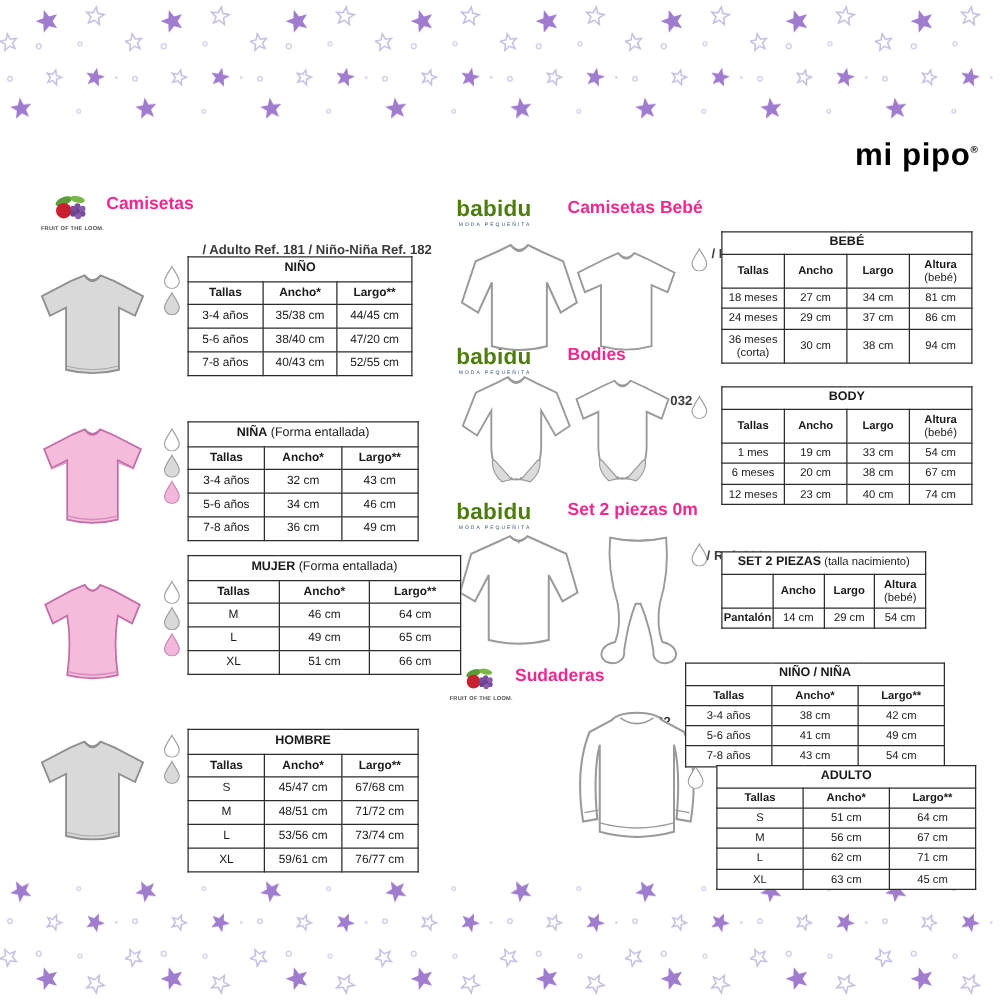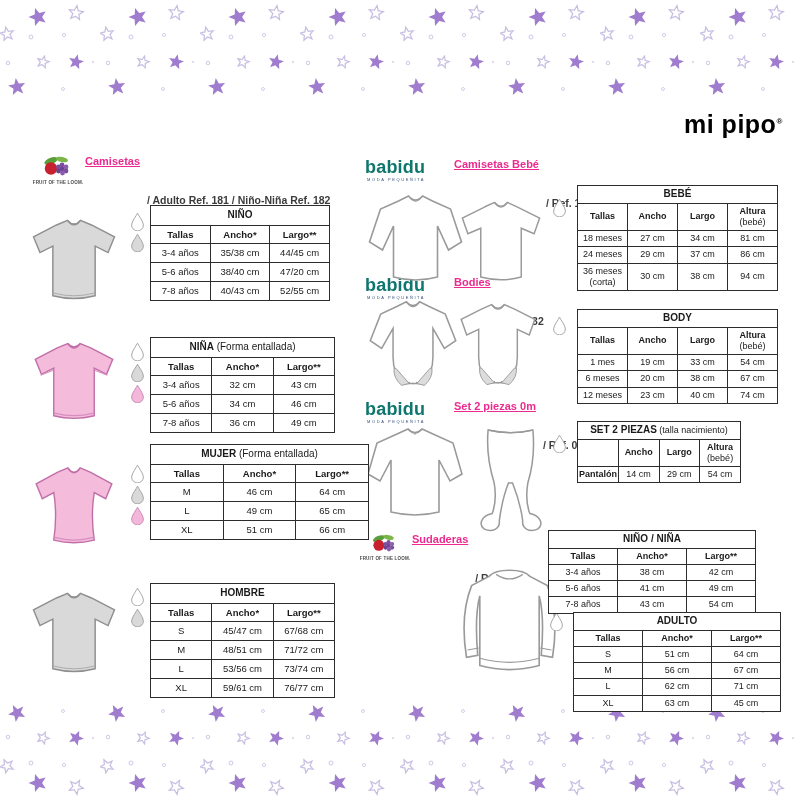--- a/index.html
+++ b/index.html
@@ -1,26 +1,26 @@
 <!DOCTYPE html>
 <html><head>
 <meta charset="utf-8">
 <style>
   html,body{margin:0;padding:0;}
   body{width:800px;height:800px;background:#ffffff;position:relative;overflow:hidden;
        font-family:"Liberation Sans",sans-serif;color:#1a1a1a;}
   .abs{position:absolute;}
   
   .hdr{position:absolute;display:flex;gap:7px;align-items:flex-start;}
-  .pinktitle{color:#ec2a8f;font-weight:bold;font-size:11px;line-height:1.1;white-space:nowrap;text-decoration:underline;}
+  .pinktitle{color:#ec2a8f;font-weight:bold;font-size:14px;line-height:1.1;white-space:nowrap;}
   .subref{color:#3b3b3b;font-weight:bold;font-size:10.5px;padding-top:3px;white-space:nowrap;margin-top:36px;}
   .fol{display:flex;flex-direction:column;align-items:center;width:40px;}
   .fol .foltxt{font-size:4.5px;font-weight:bold;color:#4a4a4a;letter-spacing:.2px;margin-top:1px;white-space:nowrap;}
   .babidu{display:flex;flex-direction:column;width:82px;}
-  .babidu .bword{color:#0f766e;font-weight:bold;font-size:18px;line-height:1;letter-spacing:.2px;}
+  .babidu .bword{color:#4d7c0f;font-weight:bold;font-size:18px;line-height:1;letter-spacing:.2px;}
   .babidu .btag{color:#35507e;font-size:4px;letter-spacing:1.6px;margin-top:1px;margin-left:2px;white-space:nowrap;}
   
   .mipipo{position:absolute;left:684px;top:110px;color:#000000;font-weight:bold;
           font-size:25px;letter-spacing:.5px;}
   .mipipo sup{font-size:8px;vertical-align:super;}
   
   .tblwrap{position:absolute;}
   table.sz{border-collapse:collapse;width:100%;table-layout:fixed;background:#fff;}
   table.sz td{border:1px solid #2c2c2c;text-align:center;font-size:9.5px;
               padding:3px 1px;line-height:1.25;color:#1a1a1a;}
@@ -521,21 +521,21 @@
         </tr>
         <tr>
           <td>12 meses</td>
           <td>23 cm</td>
           <td>40 cm</td>
           <td>74 cm</td>
         </tr>
       </tbody>
     </table>
   </div>
-<div class="tblwrap" style="left:577px;top:421px;width:164px">
+<div class="tblwrap" style="left:577px;top:441px;width:164px">
     <table class="sz compact c4">
       <tbody>
         <tr class="t-title">
           <td colspan="4"><b>SET 2 PIEZAS</b> (talla nacimiento)</td>
         </tr>
         <tr class="t-head">
           <td><b></b></td>
           <td><b>Ancho</b></td>
           <td><b>Largo</b></td>
           <td><b>Altura </b>(bebé)</td>

